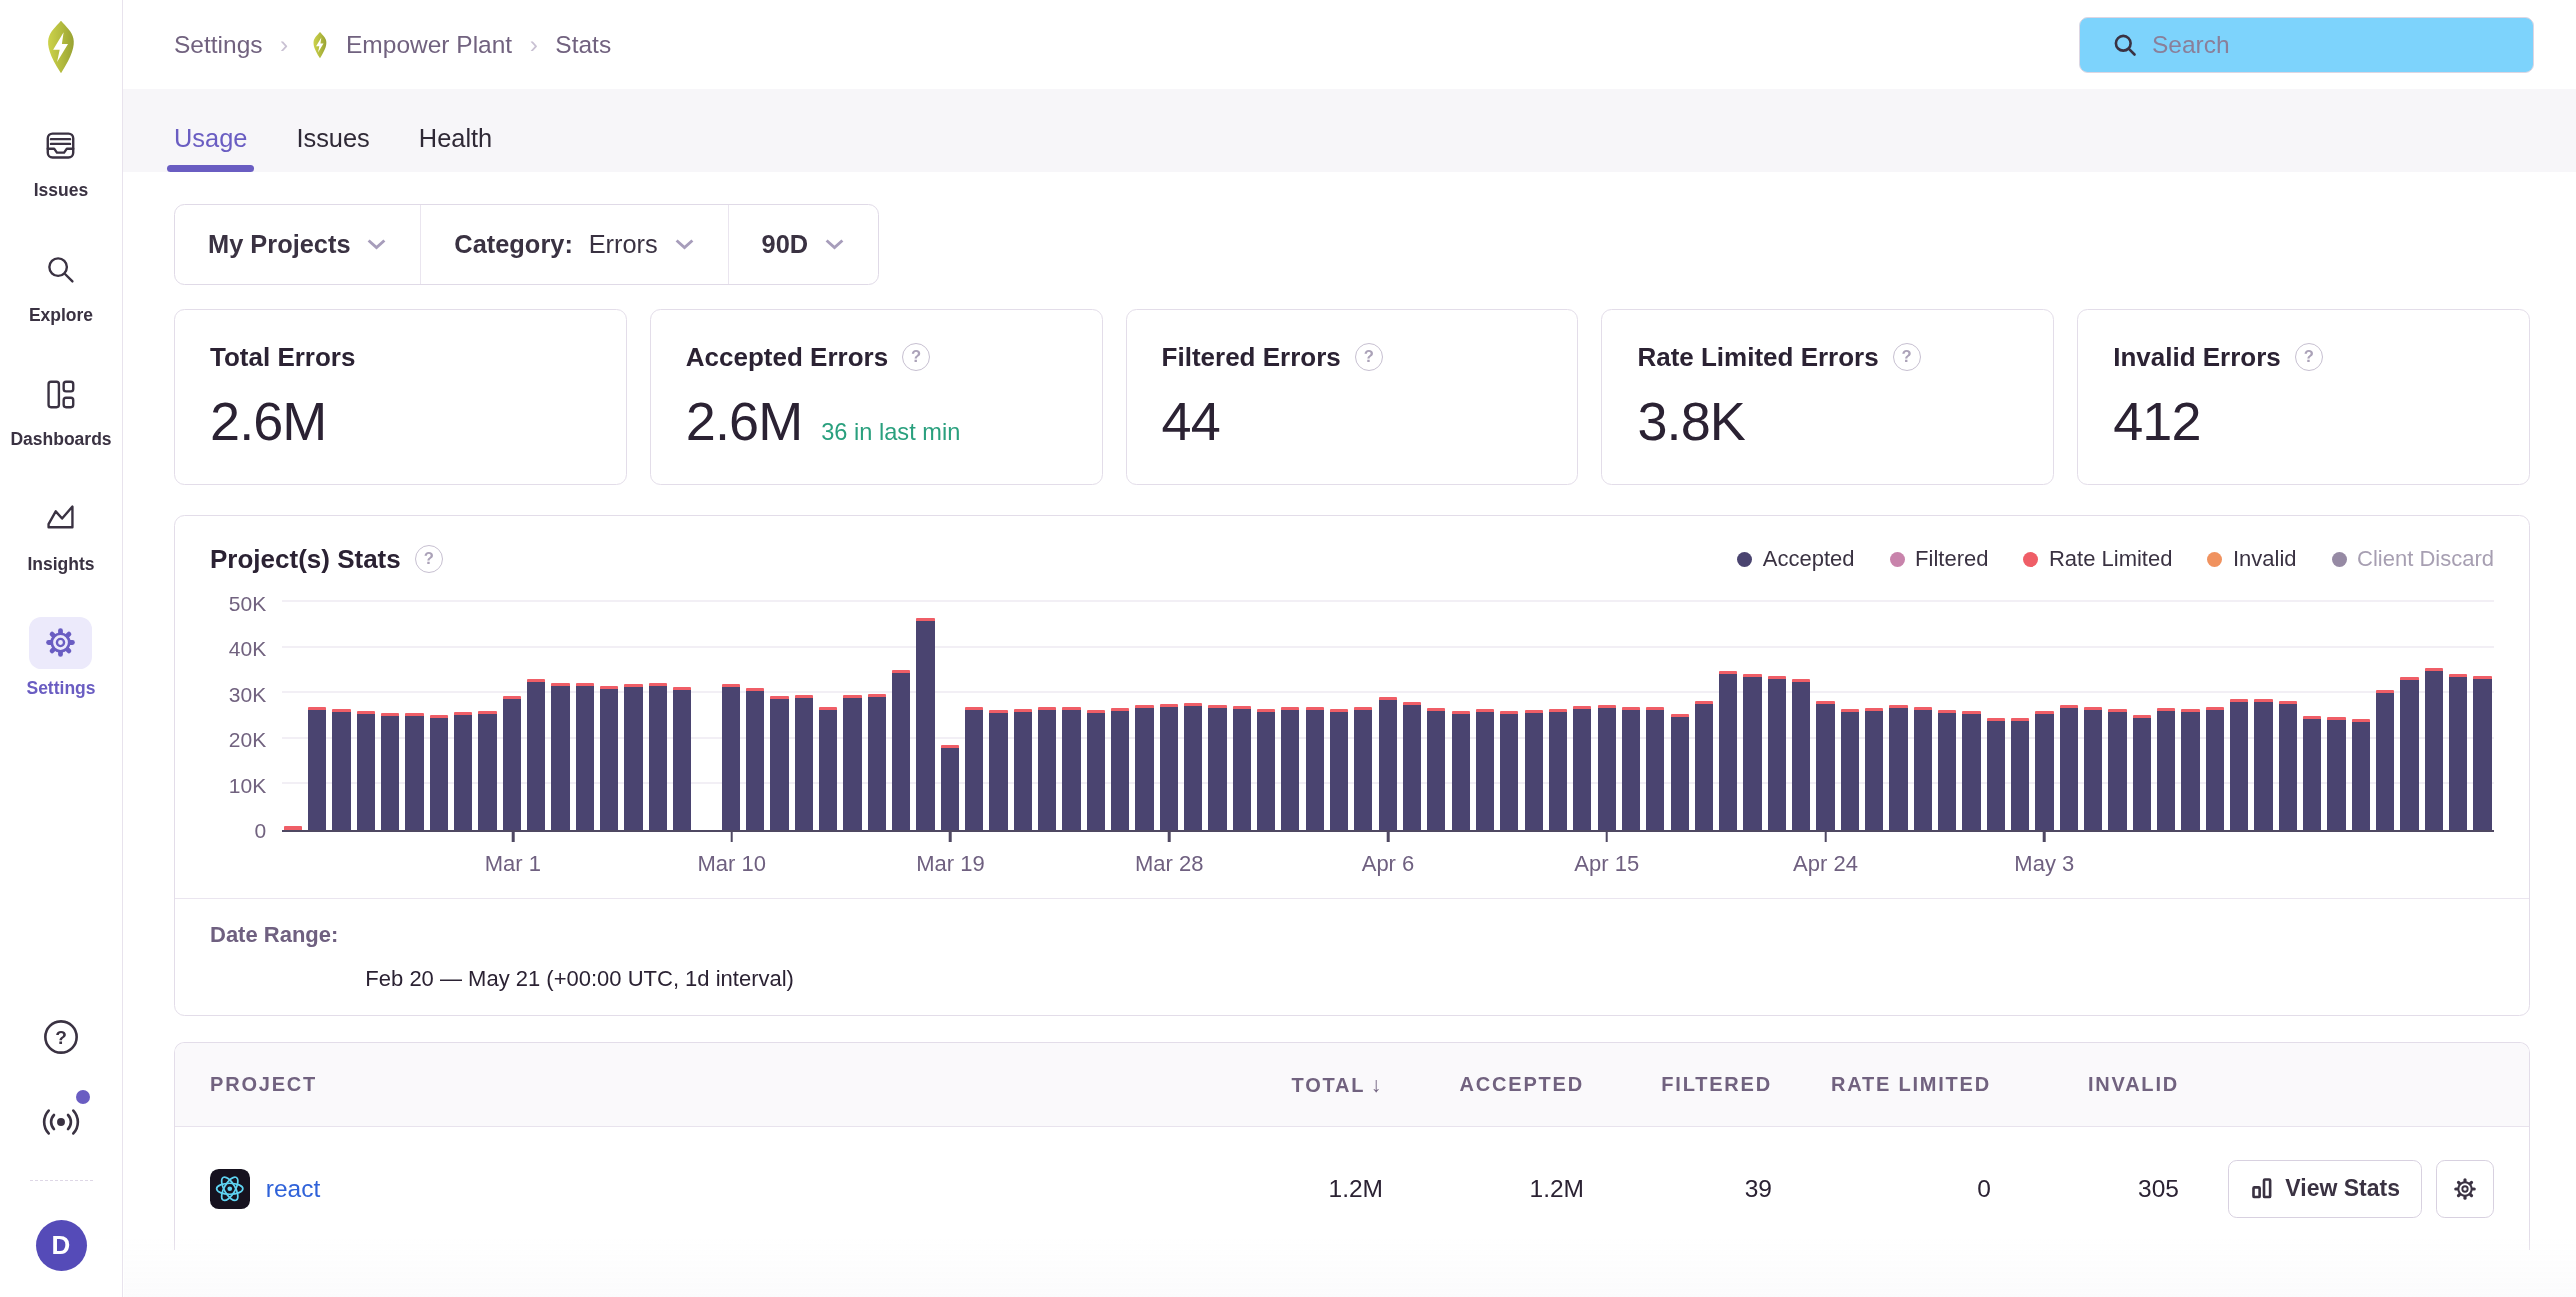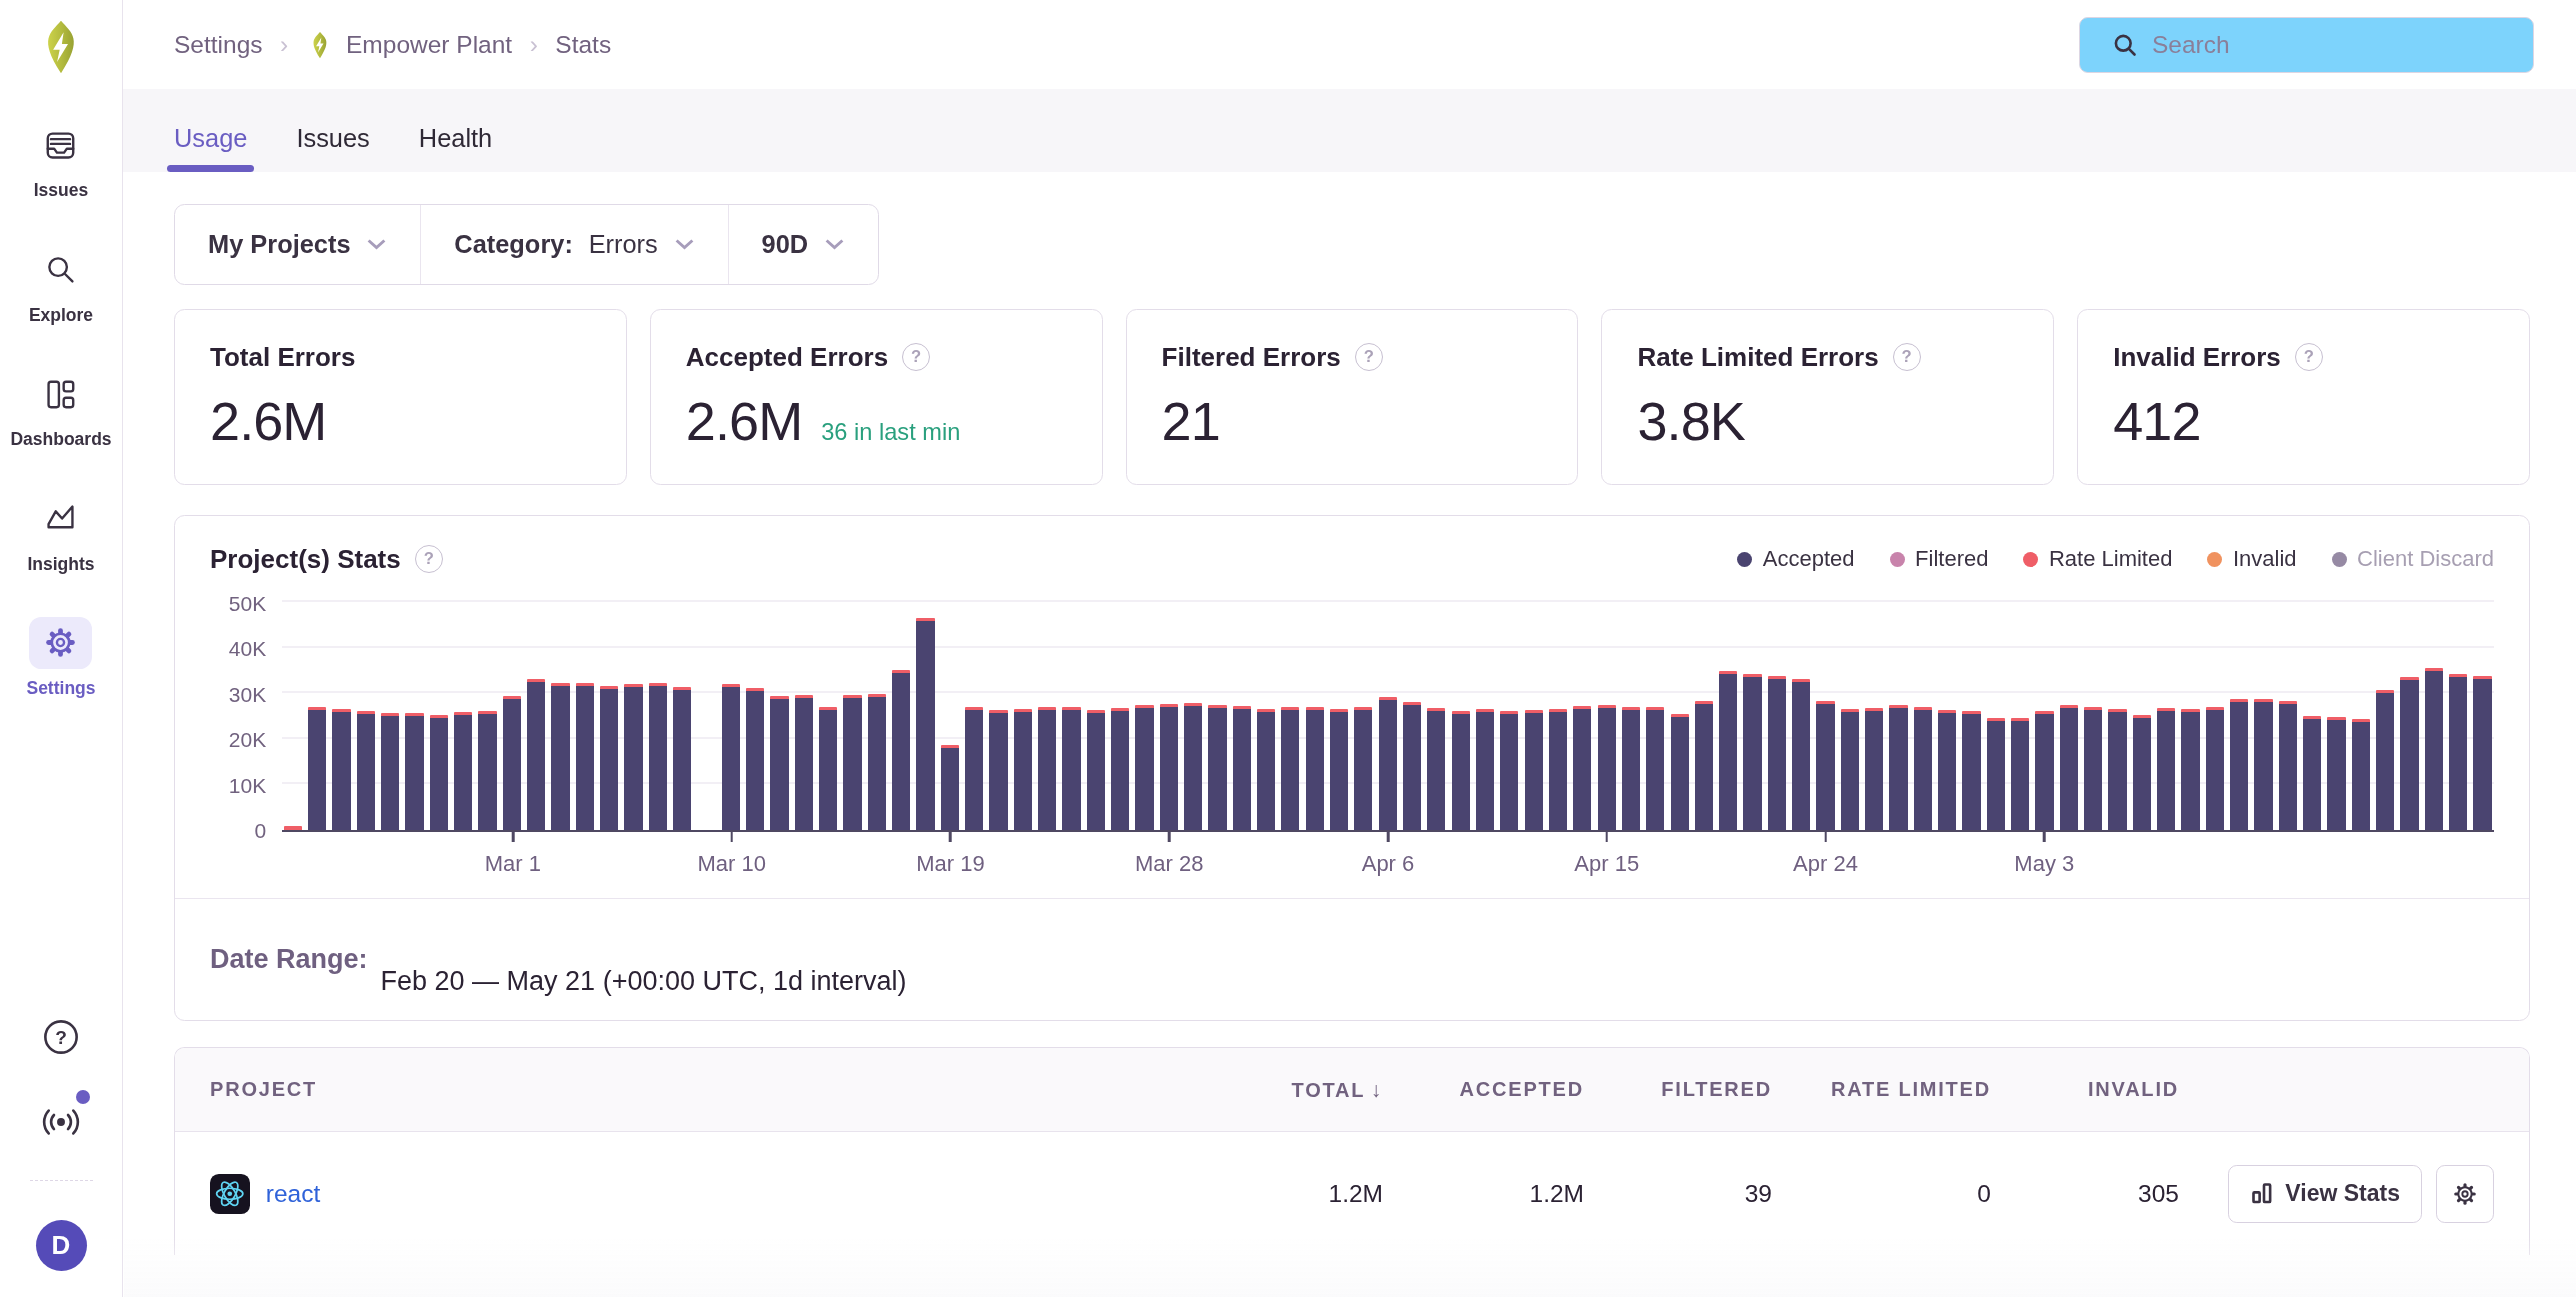--- a/index.html
+++ b/index.html
@@ -90,21 +90,21 @@
     align-items:flex-end; gap:6.1px; }
   .bar-slot { flex:1; display:flex; flex-direction:column; justify-content:flex-end; }
   .bar-cap { background:#ef5e67; border-radius:0.9px 0.9px 0 0; }
   .bar-body { background:#4a4470; }
   .x-axis { margin-left:107px; margin-right:35px; position:relative; height:54px; }
   .x-tick { position:absolute; top:0; width:2.6px; height:10.5px; background:#4f4862; transform:translateX(-50%); }
   .x-label { position:absolute; top:19px; transform:translateX(-50%); font-size:22px; color:#6f6080; white-space:nowrap; }
 
   .panel-footer { border-top:1.8px solid #eae5ef; margin-top:12.3px; padding:23px 35px;
     display:flex; align-items:center; justify-content:space-between; }
-  .dr-left { display:flex; align-items:center; gap:13px; font-size:27px; }
+  .dr-left { display:flex; align-items:flex-start; gap:27px; font-size:22px; }
   .dr-label { font-weight:700; color:#6f6080; }
   .dr-value { color:#2b2233;margin-top:44px; }
   .dr-right { display:flex; align-items:center; gap:19px; font-size:23.6px; }
   .toggle { width:58px; height:33px; border-radius:17.5px; background:#f3f0f6;
     border:1.8px solid #d8d1e0; position:relative; cursor:pointer; flex:none; }
   .toggle-knob { position:absolute; left:2.6px; top:1.8px; width:25.4px; height:25.4px; border-radius:50%;
     background:#fff; box-shadow:0 1.8px 4.4px rgba(40,30,60,.3); }
   .type-group { display:flex; align-items:center; gap:12.3px; margin-left:24.5px; cursor:pointer; }
 
   
@@ -313,21 +313,21 @@
           <span class="card-value">2.6M</span>
           <span class="card-note">36 in last min</span>
         </div>
       </div>
       <div class="card">
         <div class="card-title-row">
           <span class="card-title">Filtered Errors</span>
           <span class="help-circle">?</span>
         </div>
         <div class="card-value-row">
-          <span class="card-value">21</span>
+          <span class="card-value">44</span>
         </div>
       </div>
       <div class="card">
         <div class="card-title-row">
           <span class="card-title">Rate Limited Errors</span>
           <span class="help-circle">?</span>
         </div>
         <div class="card-value-row">
           <span class="card-value">3.8K</span>
         </div>

